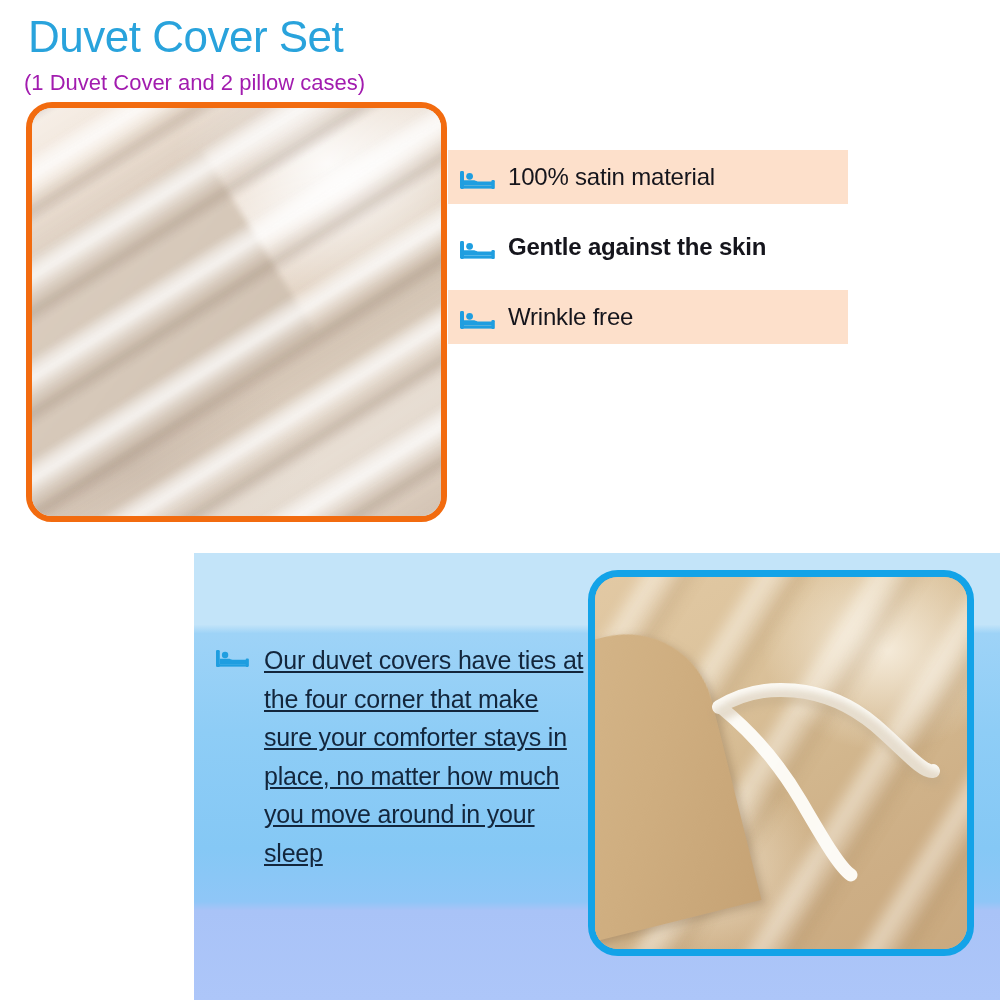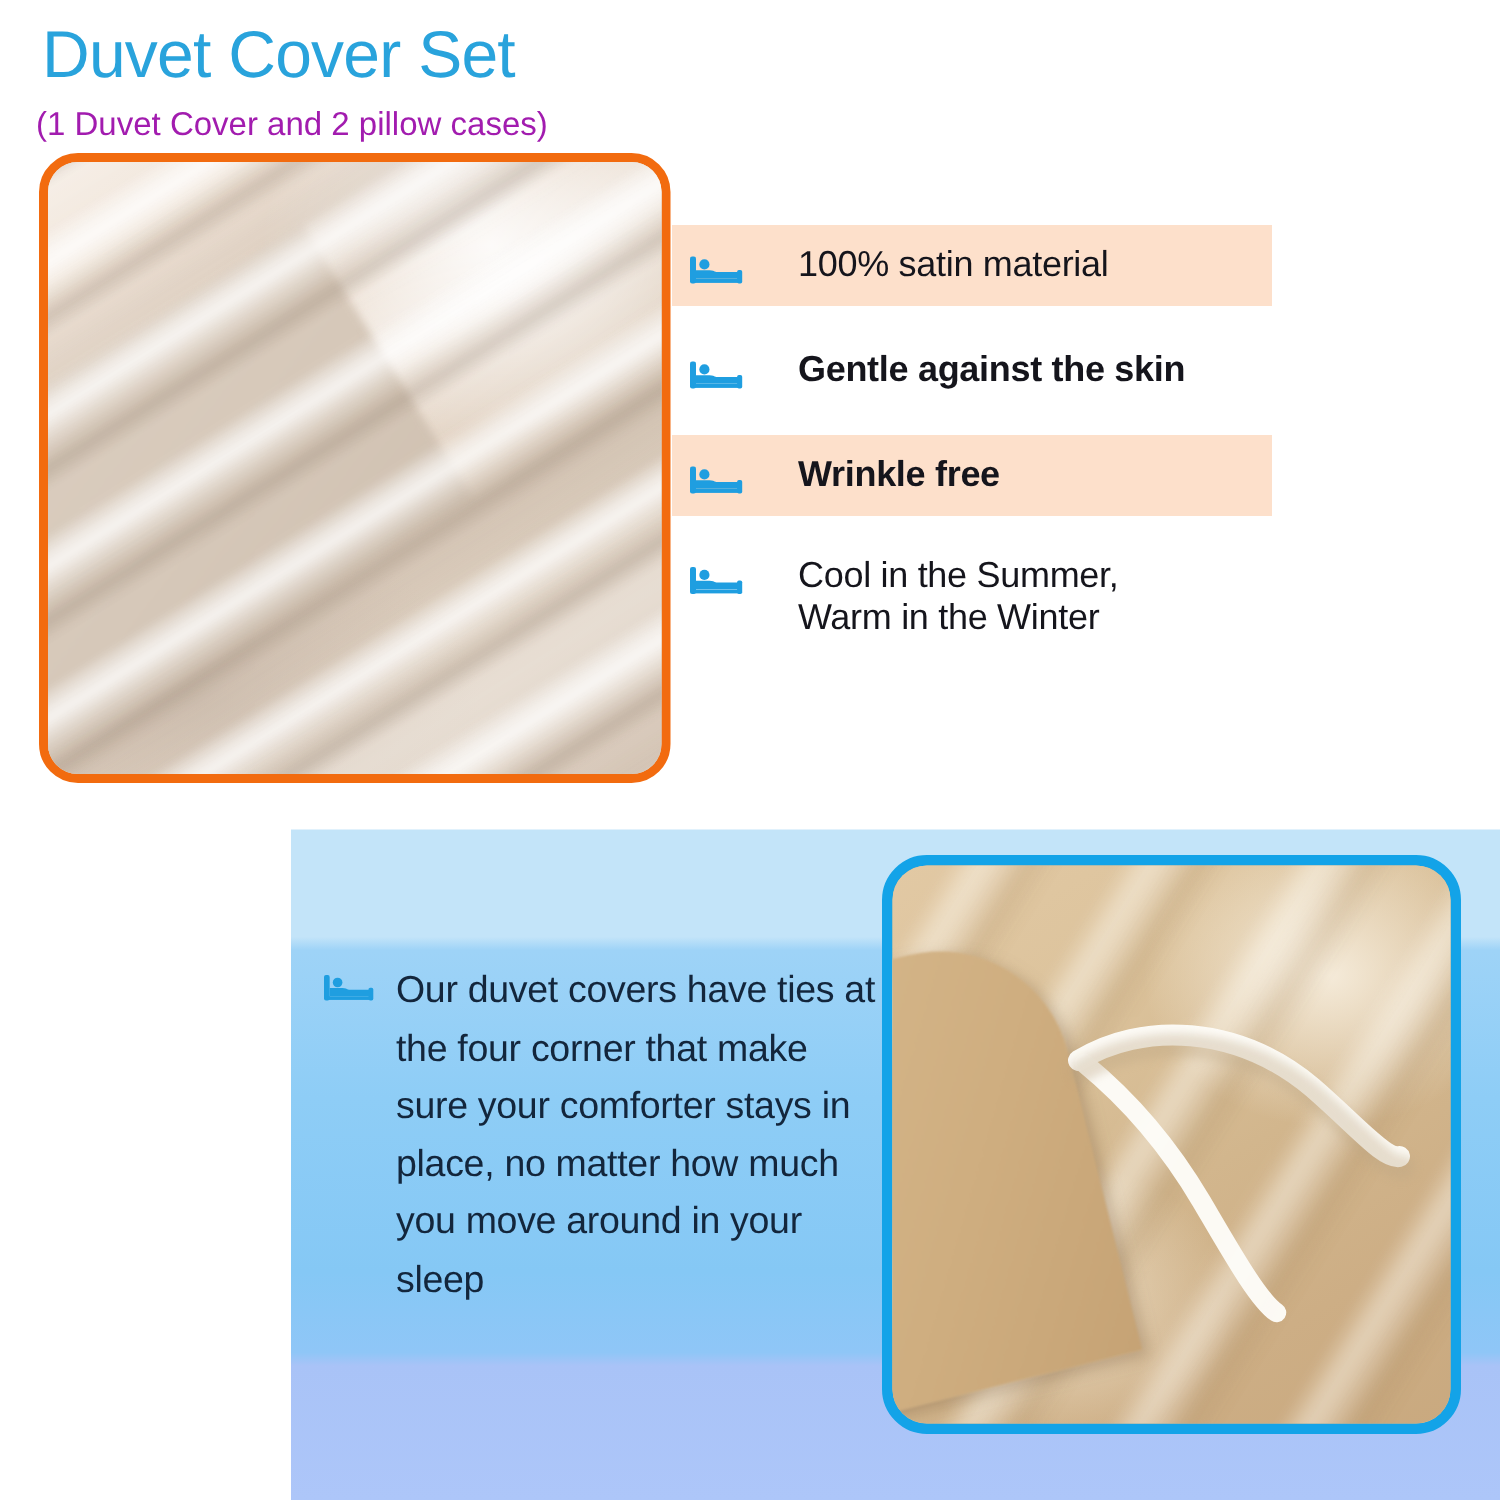--- a/index.html
+++ b/index.html
@@ -69,53 +69,53 @@
     position:absolute;left:-12%;bottom:-6%;width:96%;height:52%;
     transform:rotate(-32deg);transform-origin:left bottom;
     background:linear-gradient(160deg,#ddd0c2 0%,#d6c8b9 60%,#cfc0b0 100%);
     filter:blur(3px);
   }
 
   
   .features{position:absolute;left:448px;top:150px;width:400px;}
   .feat{
     position:relative;display:flex;align-items:flex-start;
-    min-height:54px;padding:0 0 0 12px;box-sizing:border-box;gap:24px;
+    min-height:54px;padding:0 0 0 12px;box-sizing:border-box;
   }
   .feat.band{background:#fde0cb;}
   .feat .bedicon{flex:0 0 auto;margin-top:5px;}
   .feat .ftext{
     margin-left:12px;font-size:24px;color:#15151c;line-height:1.18;
     letter-spacing:-0.2px;
   }
   .feat-1{height:54px;align-items:center;}
   .feat-1 .ftext{margin-top:0;}
   .feat-gap{height:16px;}
   .feat-2{height:54px;align-items:center;font-weight:bold;}
-  .feat-3{height:54px;align-items:center;font-weight:bold;}
+  .feat-3{height:54px;align-items:center;}
   .feat-4{height:80px;align-items:flex-start;padding-top:10px;}
 
   
   .bottom{
     position:absolute;left:194px;top:553px;width:806px;height:447px;
     background:linear-gradient(to bottom,
       #c3e4f9 0%, #c3e4f9 16%,
       #9ed3f7 18%, #8ecdf6 40%,
       #85c8f5 66%, #8fc6f7 78%,
       #a9c3f7 80%, #adc6f9 100%);
     overflow:hidden;
   }
   .bottom-text{
     position:absolute;left:22px;top:88px;width:370px;
     display:flex;align-items:flex-start;
   }
   .bottom-text .bedicon{flex:0 0 auto;margin-top:6px;}
   .bottom-text p{
     margin:0 0 0 14px;font-size:25px;line-height:1.54;
-    color:#13263c;letter-spacing:-0.2px;
+    color:#13263c;letter-spacing:-0.2px;text-decoration:underline;
   }
 
   
   .photo-bottom{
     position:absolute;left:588px;top:570px;width:386px;height:386px;
     border:7px solid #13a3e8;border-radius:30px;
     overflow:hidden;box-sizing:border-box;background:#d9bd93;
   }
   .satin-b{position:absolute;inset:-2px;}
   .satin-b .base{
@@ -209,33 +209,20 @@
           <path d="M4 12.2 h9 c2 0 3 .7 4.6 1.2 l13.4 0 a2 2 0 0 1 2 2 v2.4 h-29 z" fill="#1f9ee0"></path>
           <rect x="31.4" y="12" width="3.4" height="9" rx="1.2" fill="#1f9ee0"></rect>
           <rect x="2.6" y="18" width="31" height="2.6" fill="#1f9ee0"></rect>
         </svg>
       </span>
       <span class="ftext">Wrinkle free</span>
     </div>
 
     <div class="feat-gap"></div>
 
-    <div class="feat feat-4">
-      <span class="bedicon">
-        <svg class="bed" width="36" height="24" viewBox="0 0 36 24" aria-hidden="true">
-          <rect x="0" y="3" width="4" height="18" rx="1.4" fill="#1f9ee0"></rect>
-          <circle cx="9.6" cy="8.3" r="3.4" fill="#1f9ee0"></circle>
-          <path d="M4 12.2 h9 c2 0 3 .7 4.6 1.2 l13.4 0 a2 2 0 0 1 2 2 v2.4 h-29 z" fill="#1f9ee0"></path>
-          <rect x="31.4" y="12" width="3.4" height="9" rx="1.2" fill="#1f9ee0"></rect>
-          <rect x="2.6" y="18" width="31" height="2.6" fill="#1f9ee0"></rect>
-        </svg>
-      </span>
-      <span class="ftext" style="white-space:pre-line">Cool in the Summer,
-Warm in the Winter</span>
-    </div>
 
   </div>
 
   <div class="bottom">
     <div class="bottom-text">
       <span class="bedicon">
         <svg class="bed" width="34" height="23" viewBox="0 0 36 24" aria-hidden="true">
           <rect x="0" y="3" width="4" height="18" rx="1.4" fill="#1f9ee0"></rect>
           <circle cx="9.6" cy="8.3" r="3.4" fill="#1f9ee0"></circle>
           <path d="M4 12.2 h9 c2 0 3 .7 4.6 1.2 l13.4 0 a2 2 0 0 1 2 2 v2.4 h-29 z" fill="#1f9ee0"></path>

